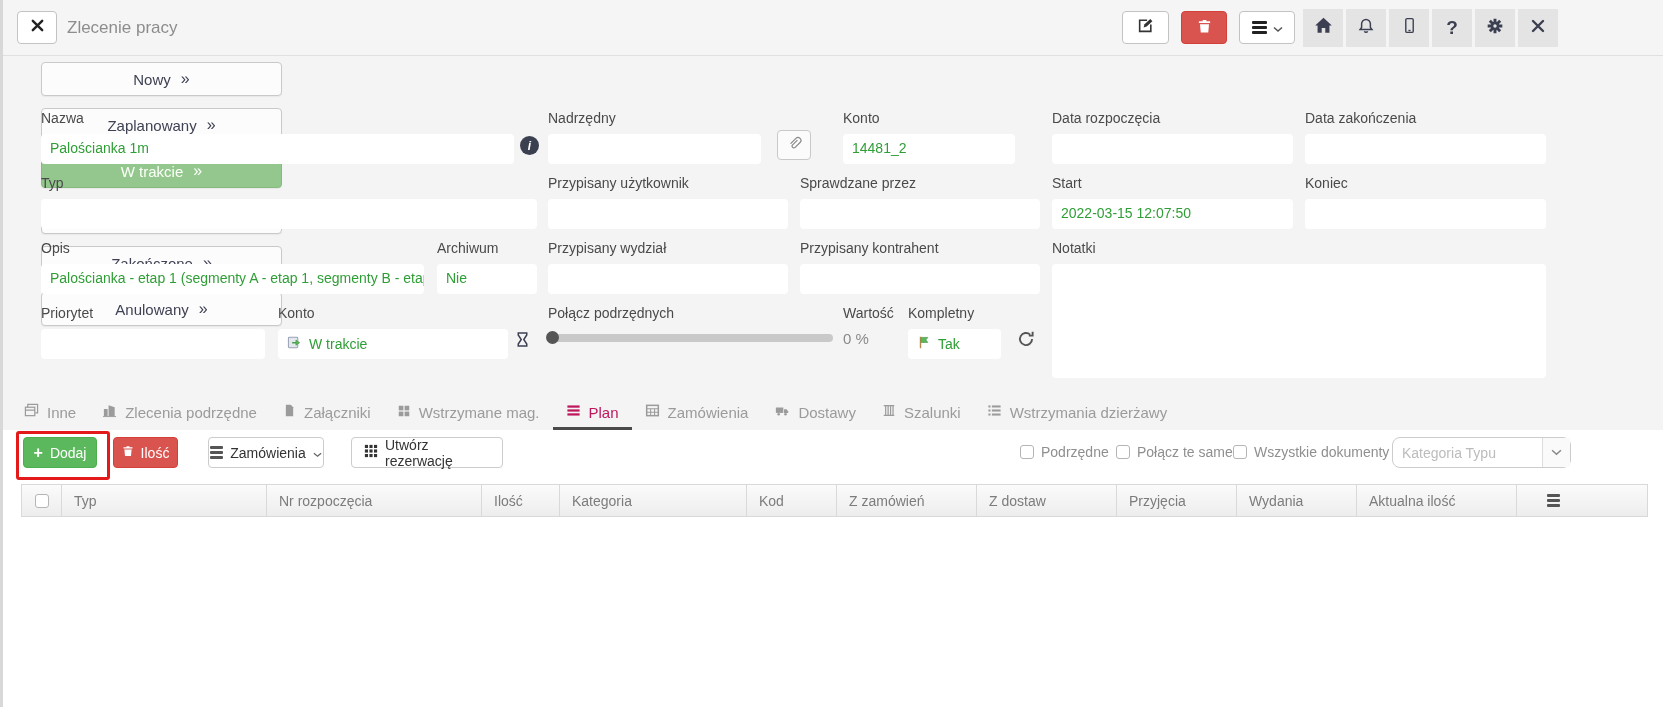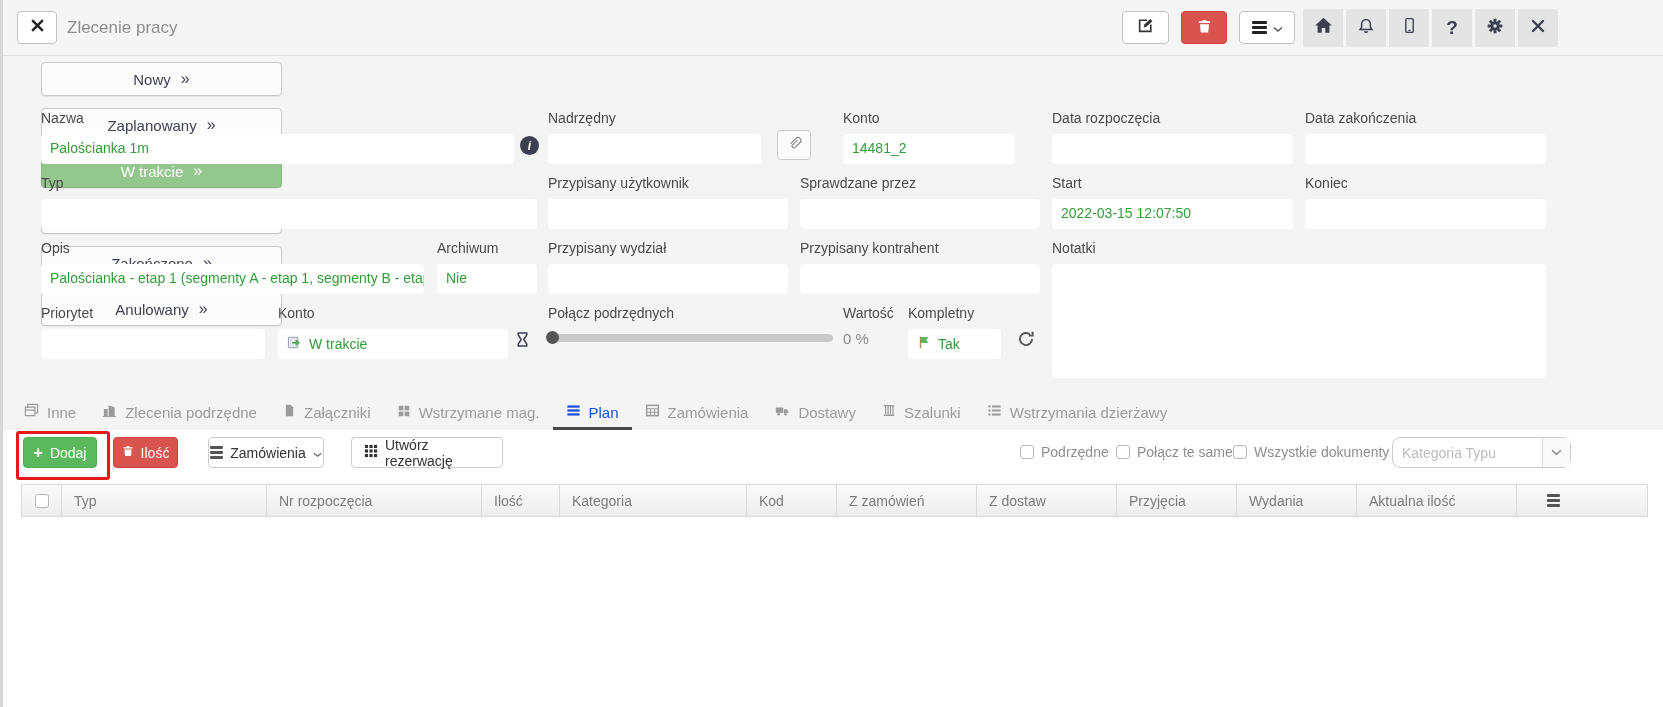--- a/index.html
+++ b/index.html
@@ -22,21 +22,21 @@
   .inp.area{height:114px;}
   .inp.with-icon{display:flex;align-items:center;gap:7px;padding-top:0;padding-bottom:0;}
   .icon-btn{position:absolute;box-sizing:border-box;background:#fbfbfb;border:1px solid #c9c9c9;border-radius:4px;display:flex;align-items:center;justify-content:center;cursor:pointer;}
   .info-badge{position:absolute;width:19px;height:19px;border-radius:50%;background:#3b4050;color:#fff;font-size:12px;font-weight:bold;font-style:italic;display:flex;align-items:center;justify-content:center;}
   .slider-track{position:absolute;height:8px;background:#c9c9c9;border-radius:4px;}
   .slider-handle{position:absolute;width:13px;height:13px;border-radius:50%;background:#555;top:-3px;}
   .plain-val{position:absolute;font-size:15px;color:#8a8a8a;}
   
   .tabs{position:absolute;left:8px;top:394px;display:flex;height:36px;}
   .tab{display:flex;align-items:center;gap:8px;padding:0 13px;font-size:15px;color:#9b9b9b;cursor:pointer;white-space:nowrap;}
-  .tab.active{color:#1d4ed8;box-shadow:inset 0 -3px 0 #4a4a4a;}
+  .tab.active{color:#be185d;box-shadow:inset 0 -3px 0 #4a4a4a;}
   
   .content{position:absolute;left:0;top:430px;right:0;bottom:0;background:#fff;}
   .tbtn{position:absolute;top:437px;height:31px;box-sizing:border-box;border-radius:4px;display:flex;align-items:center;justify-content:center;gap:7px;font-size:14px;padding:0 12px;cursor:pointer;}
   .tbtn.green{background:#5cb85c;border:1px solid #4cae4c;color:#fff;}
   .tbtn.redb{background:#d9534f;border:1px solid #d43f3a;color:#fff;}
   .tbtn.white{background:#fff;border:1px solid #ccc;color:#333;}
   .annotation{position:absolute;left:13px;top:431px;width:88px;height:43px;border:3px solid #e41a1a;border-radius:3px;pointer-events:none;z-index:5;}
   .cbwrap{position:absolute;top:444px;display:flex;align-items:center;cursor:pointer;}
   .cb{width:14px;height:14px;background:#fff;border:1px solid #b5b5b5;border-radius:3px;box-sizing:border-box;}
   .cb-label{font-size:14px;color:#8f8f8f;margin-left:7px;white-space:nowrap;}

